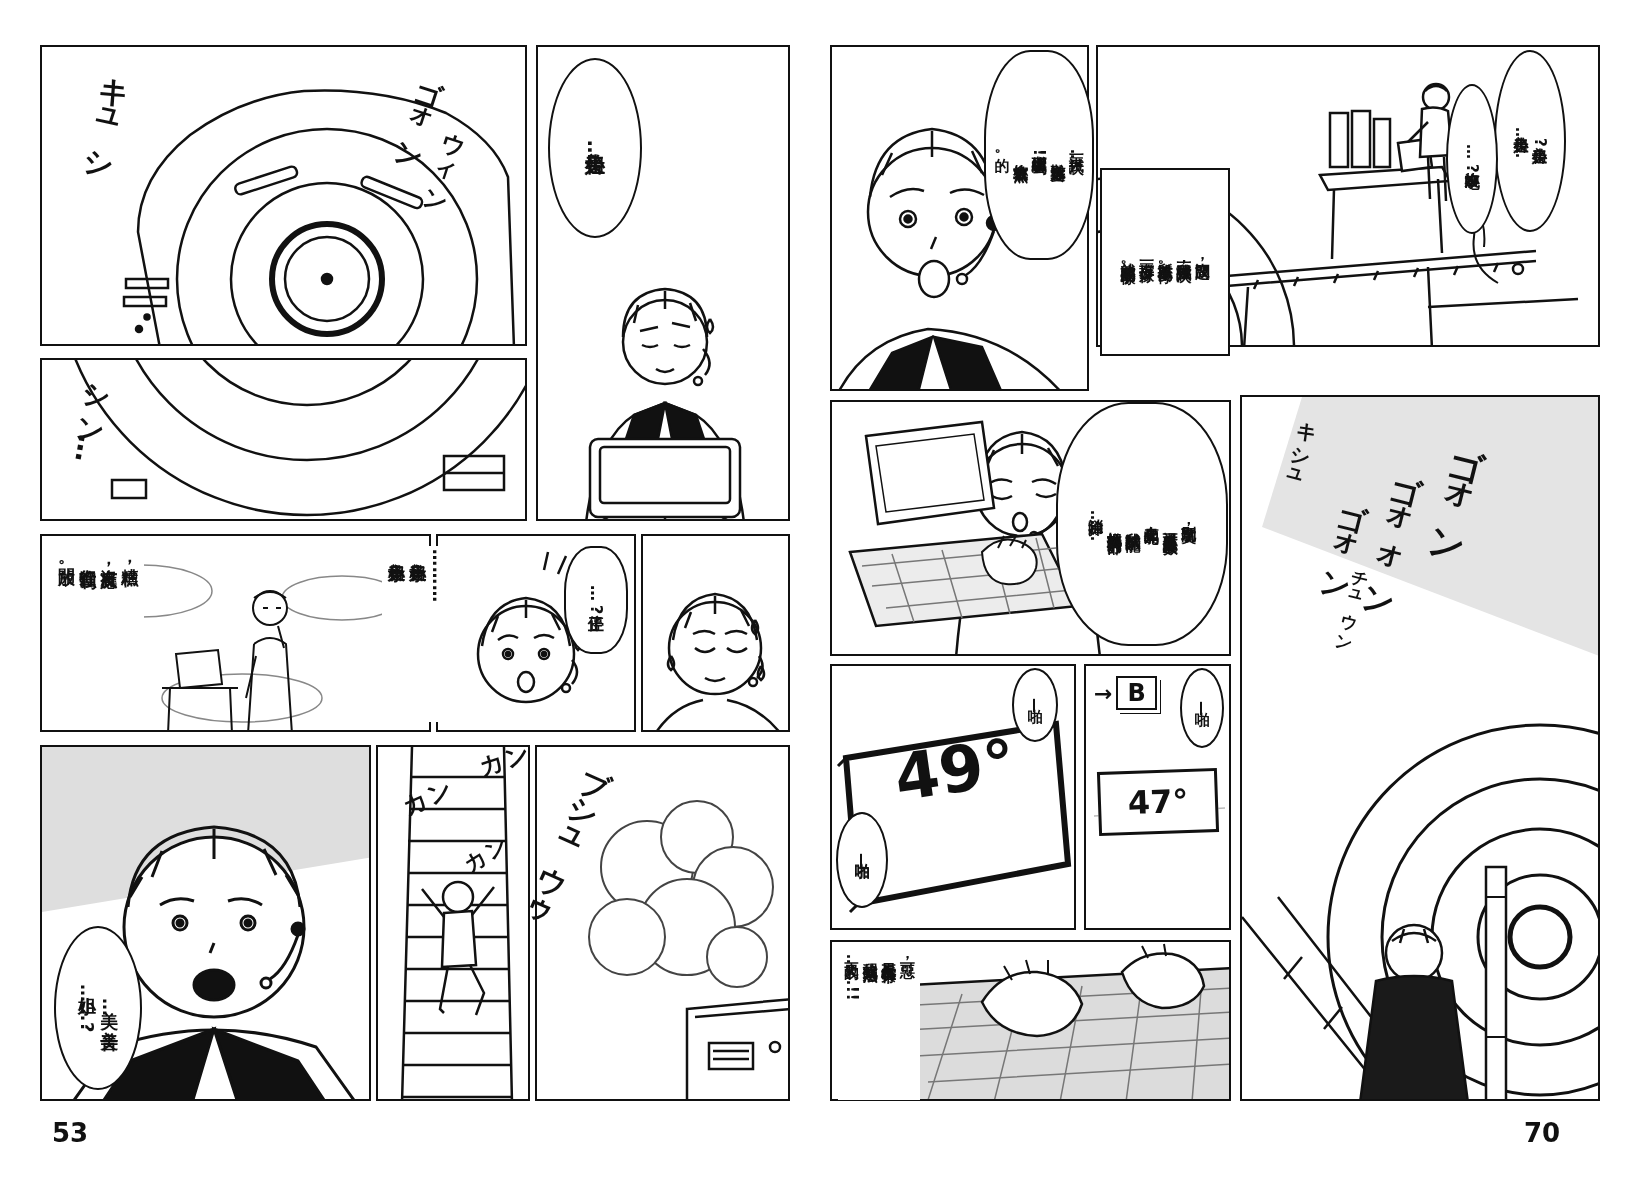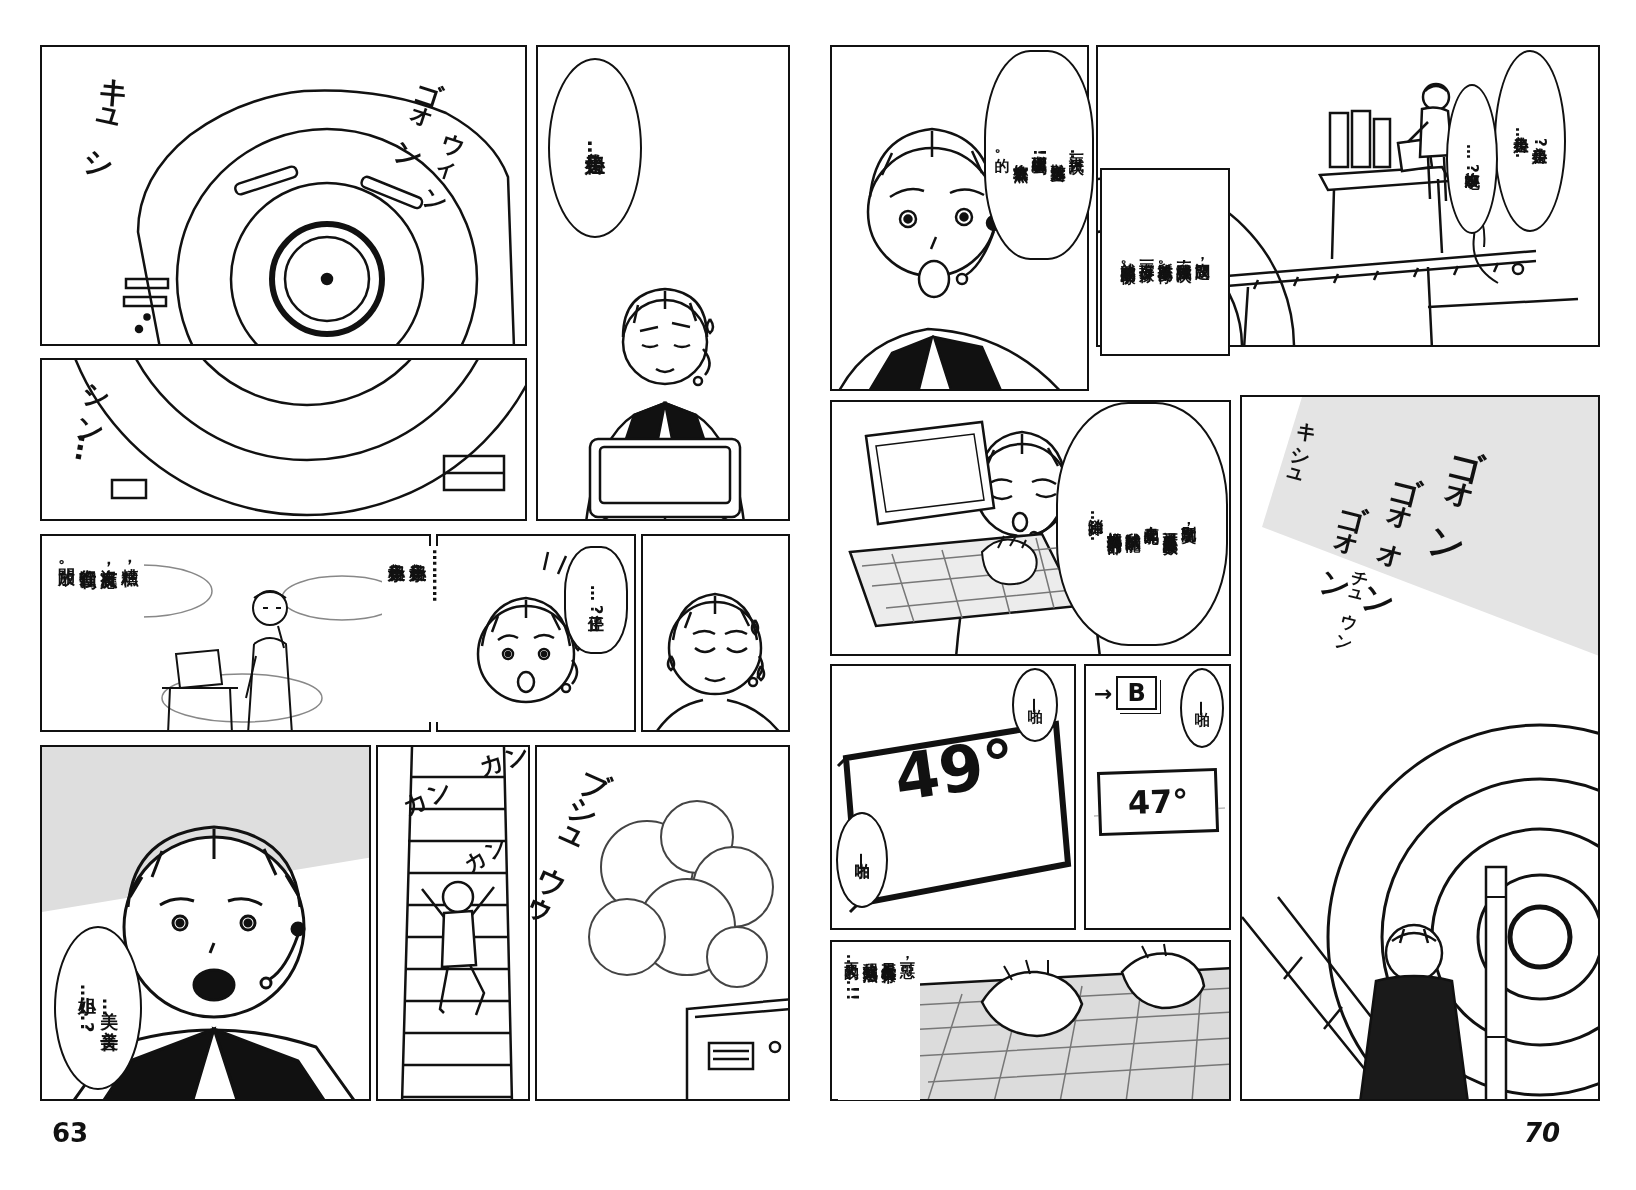--- a/index.html
+++ b/index.html
@@ -231,21 +231,21 @@
   <div class="bubble" style="left:54px;top:926px;width:88px;height:164px;">
     <span class="vtext" style="font-size:18px;">美…美音
 小姐……?</span>
   </div>
 
   <div class="sfx-h" style="left:480px;top:752px;font-size:24px;transform:rotate(-18deg);">カン</div>
   <div class="sfx-h" style="left:404px;top:792px;font-size:24px;transform:rotate(-24deg);">カン</div>
   <div class="sfx-h" style="left:466px;top:852px;font-size:22px;transform:rotate(-32deg);">カン</div>
   <div class="sfx" style="left:590px;top:748px;font-size:30px;transform:rotate(24deg);">ブシュウゥ</div>
 
-  <div class="pagenum" style="left:52px;top:1118px;">63</div>
+  <div class="pagenum" style="left:52px;top:1118px;">53</div>
 
   <div class="panel" style="left:830px;top:45px;width:259px;height:346px;">
     <svg width="259" height="346" viewBox="0 0 259 346">
       <g fill="none" stroke="#111" stroke-width="2.5">
         <circle cx="100" cy="165" r="64" fill="#fff"></circle>
         <path d="M38 150 Q44 88 100 82 Q156 88 162 150"></path>
         <path d="M60 106 L50 128 M100 84 L100 110 M140 104 L150 126"></path>
         <path d="M58 150 q18 -12 34 -6 M118 146 q16 -8 34 2"></path>
         <circle cx="76" cy="172" r="8"></circle>
           <circle cx="76" cy="172" r="3.5" fill="#111"></circle>
@@ -420,15 +420,15 @@
   <div class="bubble" style="left:1180px;top:668px;width:44px;height:80px;">
     <span class="vtext" style="font-size:15px;">啪—</span>
   </div>
   <div class="tempbox" style="left:1098px;top:770px;width:120px;height:64px;font-size:32px;transform:rotate(-2deg);">47°</div>
 
   <div class="caption vtext" style="left:838px;top:948px;height:146px;font-size:15px;">可惡，
 果然正在實行中
 的程式是無法
 更改的……!!</div>
 
-  <div class="pagenum" style="left:1524px;top:1118px;font-style:italic;">70</div>
+  <div class="pagenum" style="left:1524px;top:1118px;">70</div>
 
 </div>
 
 </body></html>

